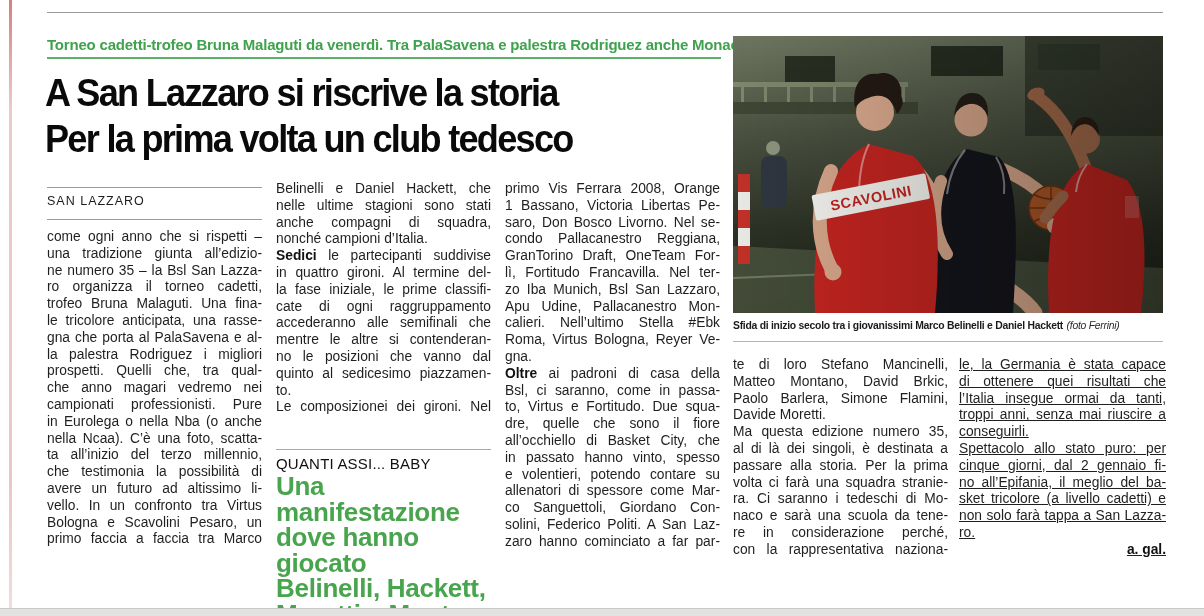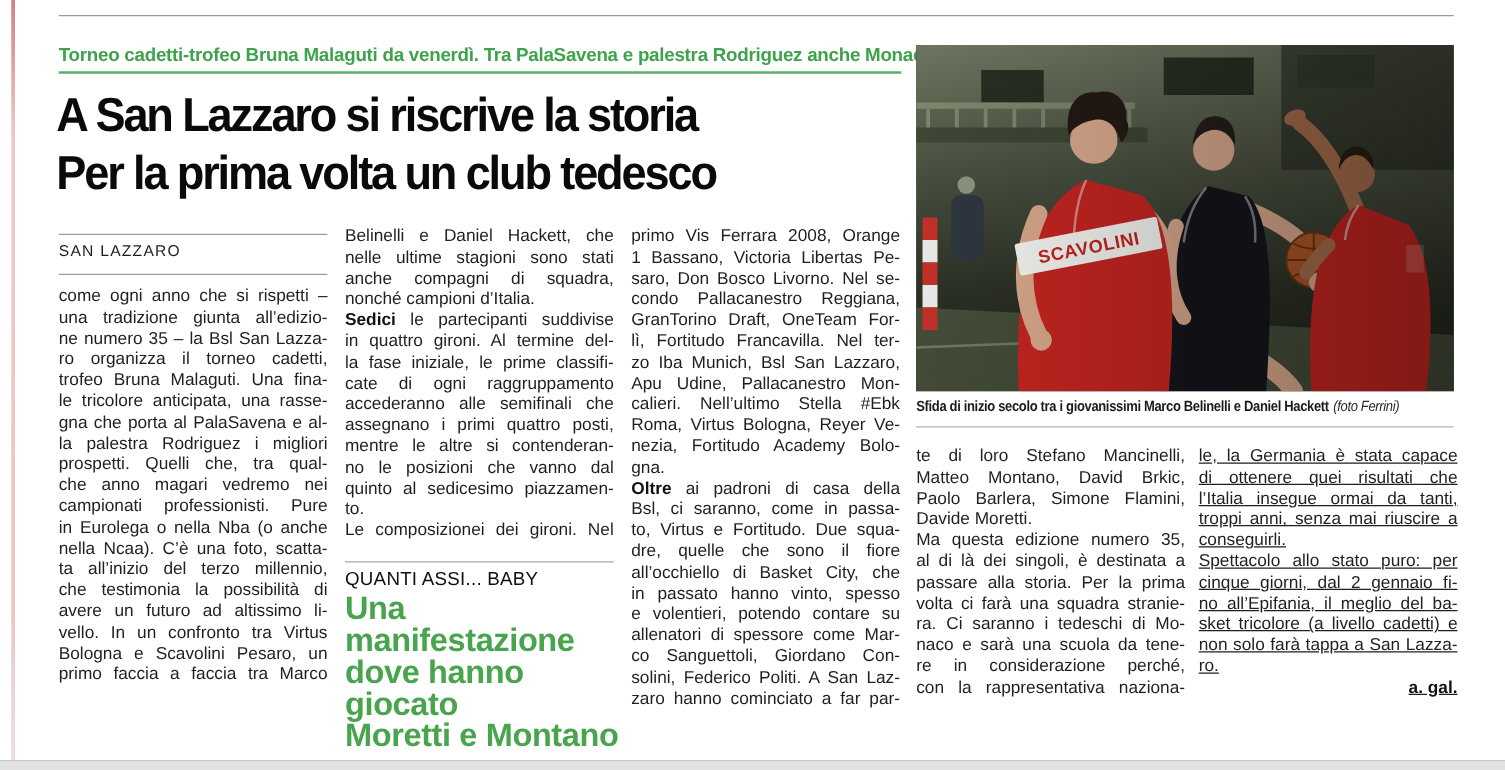--- a/index.html
+++ b/index.html
@@ -182,39 +182,37 @@
   <div class="col" style="left:276px; top:181px;">
       <div class="ln">Belinelli e Daniel Hackett, che</div>
       <div class="ln">nelle ultime stagioni sono stati</div>
       <div class="ln">anche compagni di squadra,</div>
       <div class="ln end">nonché campioni d’Italia.</div>
       <div class="ln"><b>Sedici</b> le partecipanti suddivise</div>
       <div class="ln">in quattro gironi. Al termine del-</div>
       <div class="ln">la fase iniziale, le prime classifi-</div>
       <div class="ln">cate di ogni raggruppamento</div>
       <div class="ln">accederanno alle semifinali che</div>
-      <div class="ln">assegnano i primi quattro posti,</div>
       <div class="ln">mentre le altre si contenderan-</div>
       <div class="ln">no le posizioni che vanno dal</div>
       <div class="ln">quinto al sedicesimo piazzamen-</div>
       <div class="ln end">to.</div>
       <div class="ln">Le composizionei dei gironi. Nel</div>
     </div>
   <div class="col" style="left:505px; top:181px;">
       <div class="ln">primo Vis Ferrara 2008, Orange</div>
       <div class="ln">1 Bassano, Victoria Libertas Pe-</div>
       <div class="ln">saro, Don Bosco Livorno. Nel se-</div>
       <div class="ln">condo Pallacanestro Reggiana,</div>
       <div class="ln">GranTorino Draft, OneTeam For-</div>
       <div class="ln">lì, Fortitudo Francavilla. Nel ter-</div>
       <div class="ln">zo Iba Munich, Bsl San Lazzaro,</div>
       <div class="ln">Apu Udine, Pallacanestro Mon-</div>
       <div class="ln">calieri. Nell’ultimo Stella #Ebk</div>
       <div class="ln">Roma, Virtus Bologna, Reyer Ve-</div>
-      <div class="ln">nezia, Fortitudo Academy Bolo-</div>
       <div class="ln end">gna.</div>
       <div class="ln"><b>Oltre</b> ai padroni di casa della</div>
       <div class="ln">Bsl, ci saranno, come in passa-</div>
       <div class="ln">to, Virtus e Fortitudo. Due squa-</div>
       <div class="ln">dre, quelle che sono il fiore</div>
       <div class="ln">all’occhiello di Basket City, che</div>
       <div class="ln">in passato hanno vinto, spesso</div>
       <div class="ln">e volentieri, potendo contare su</div>
       <div class="ln">allenatori di spessore come Mar-</div>
       <div class="ln">co Sanguettoli, Giordano Con-</div>
@@ -248,17 +246,18 @@
       <div class="ln">non solo farà tappa a San Lazza-</div>
       <div class="ln end">ro.</div>
       <div class="ln right"><b>a. gal.</b></div>
     </div>
 
   <div class="box-rule"></div>
   <div class="box-kicker">QUANTI ASSI... BABY</div>
   <div class="box-headline">
     <div>Una manifestazione</div>
     <div>dove hanno giocato</div>
+    <div>Belinelli, Hackett,</div>
     <div>Moretti e Montano</div>
   </div>
 
   <div class="bottom-band"></div>
 </div>
 
 </body></html>

